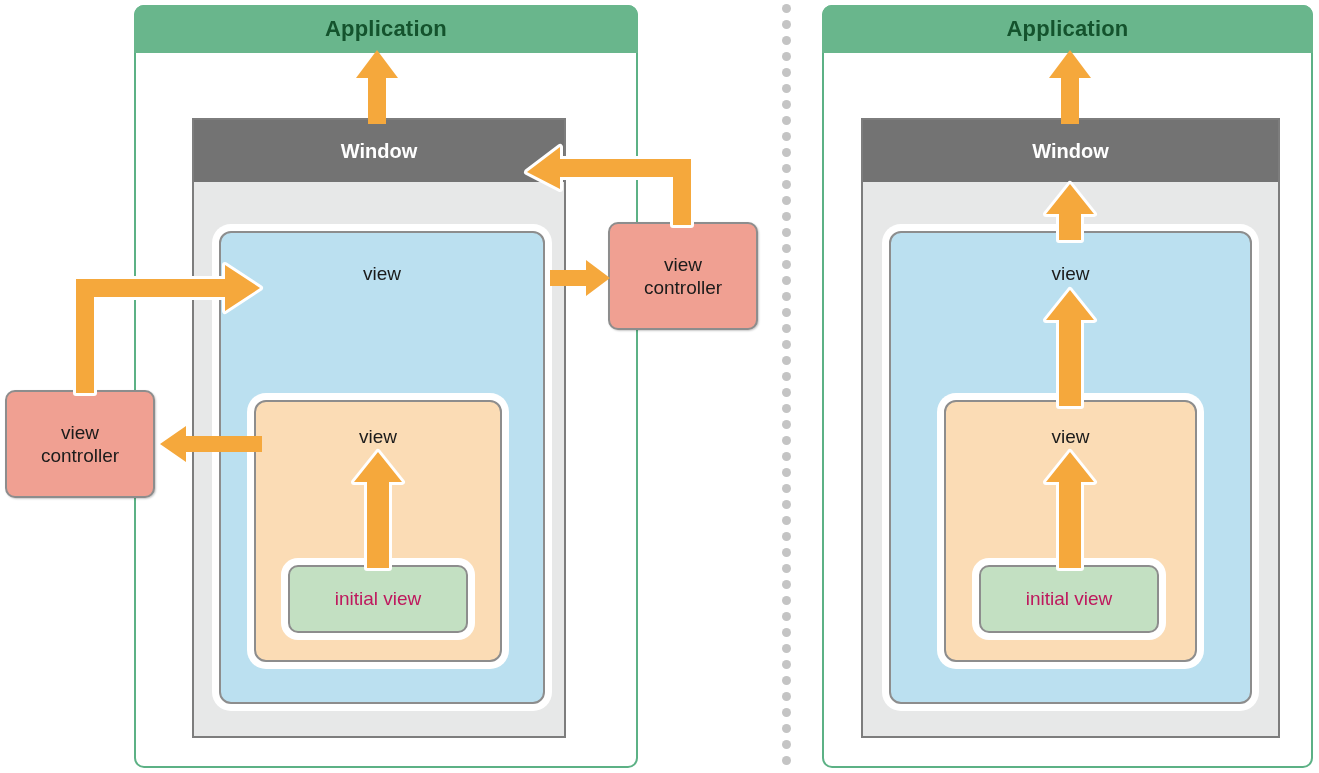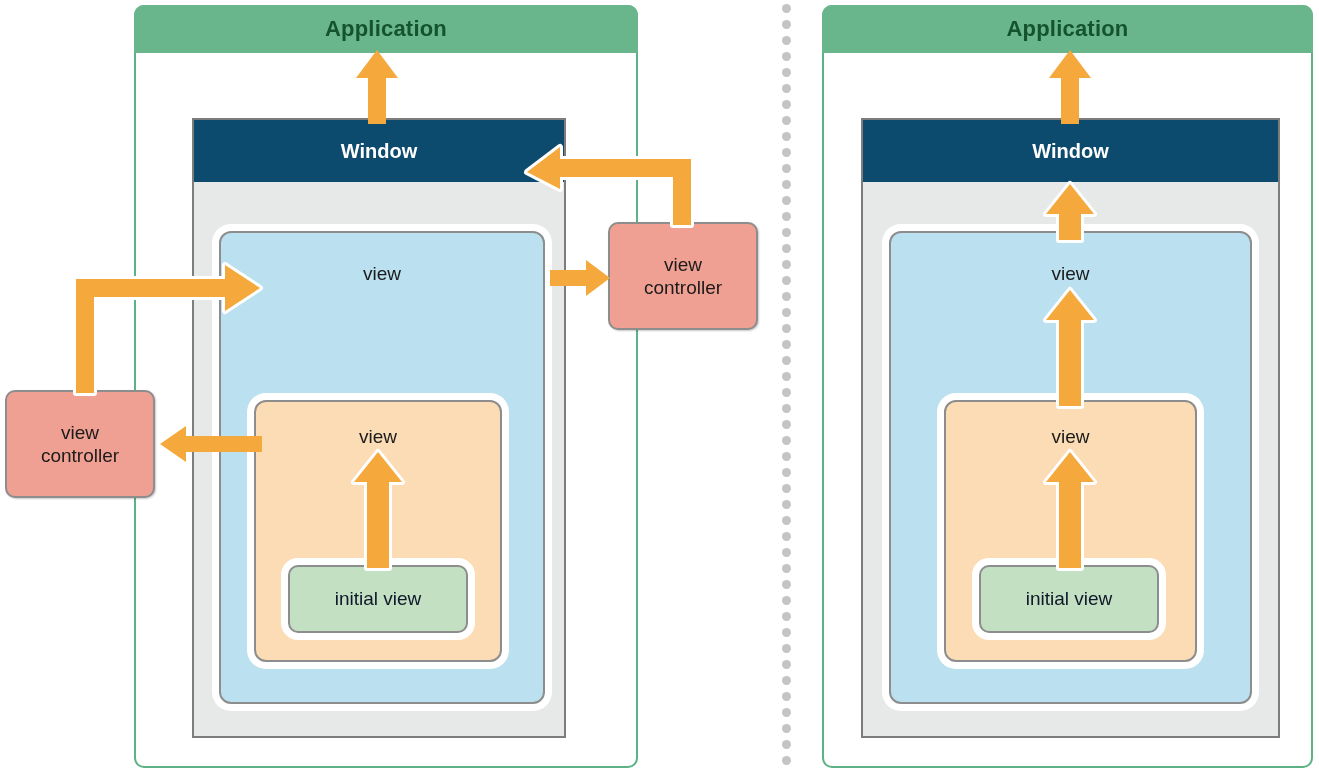--- a/index.html
+++ b/index.html
@@ -47,21 +47,21 @@
     position: absolute;
     box-sizing: border-box;
     background: #e7e8e8;
     border: 2px solid #7d7d7d;
   }
   .window-title {
     position: absolute;
     left: 0;
     top: 0;
     box-sizing: border-box;
-    background: #0c4a6e;
+    background: #737373;
     display: flex;
     align-items: center;
     justify-content: center;
     color: #ffffff;
     font-weight: bold;
     font-size: 20px;
   }
 
   
   .view-box {
@@ -86,21 +86,21 @@
   }
   .centered-label {
     position: absolute;
     left: 0;
     top: 0;
     width: 100%;
     height: 100%;
     display: flex;
     align-items: center;
     justify-content: center;
-    color: #0f172a;
+    color: #be185d;
     font-size: 19px;
   }
 
   
   .vc-box {
     position: absolute;
     box-sizing: border-box;
     background: #f0a092;
     border: 2px solid #8d8d8d;
     border-radius: 10px;

